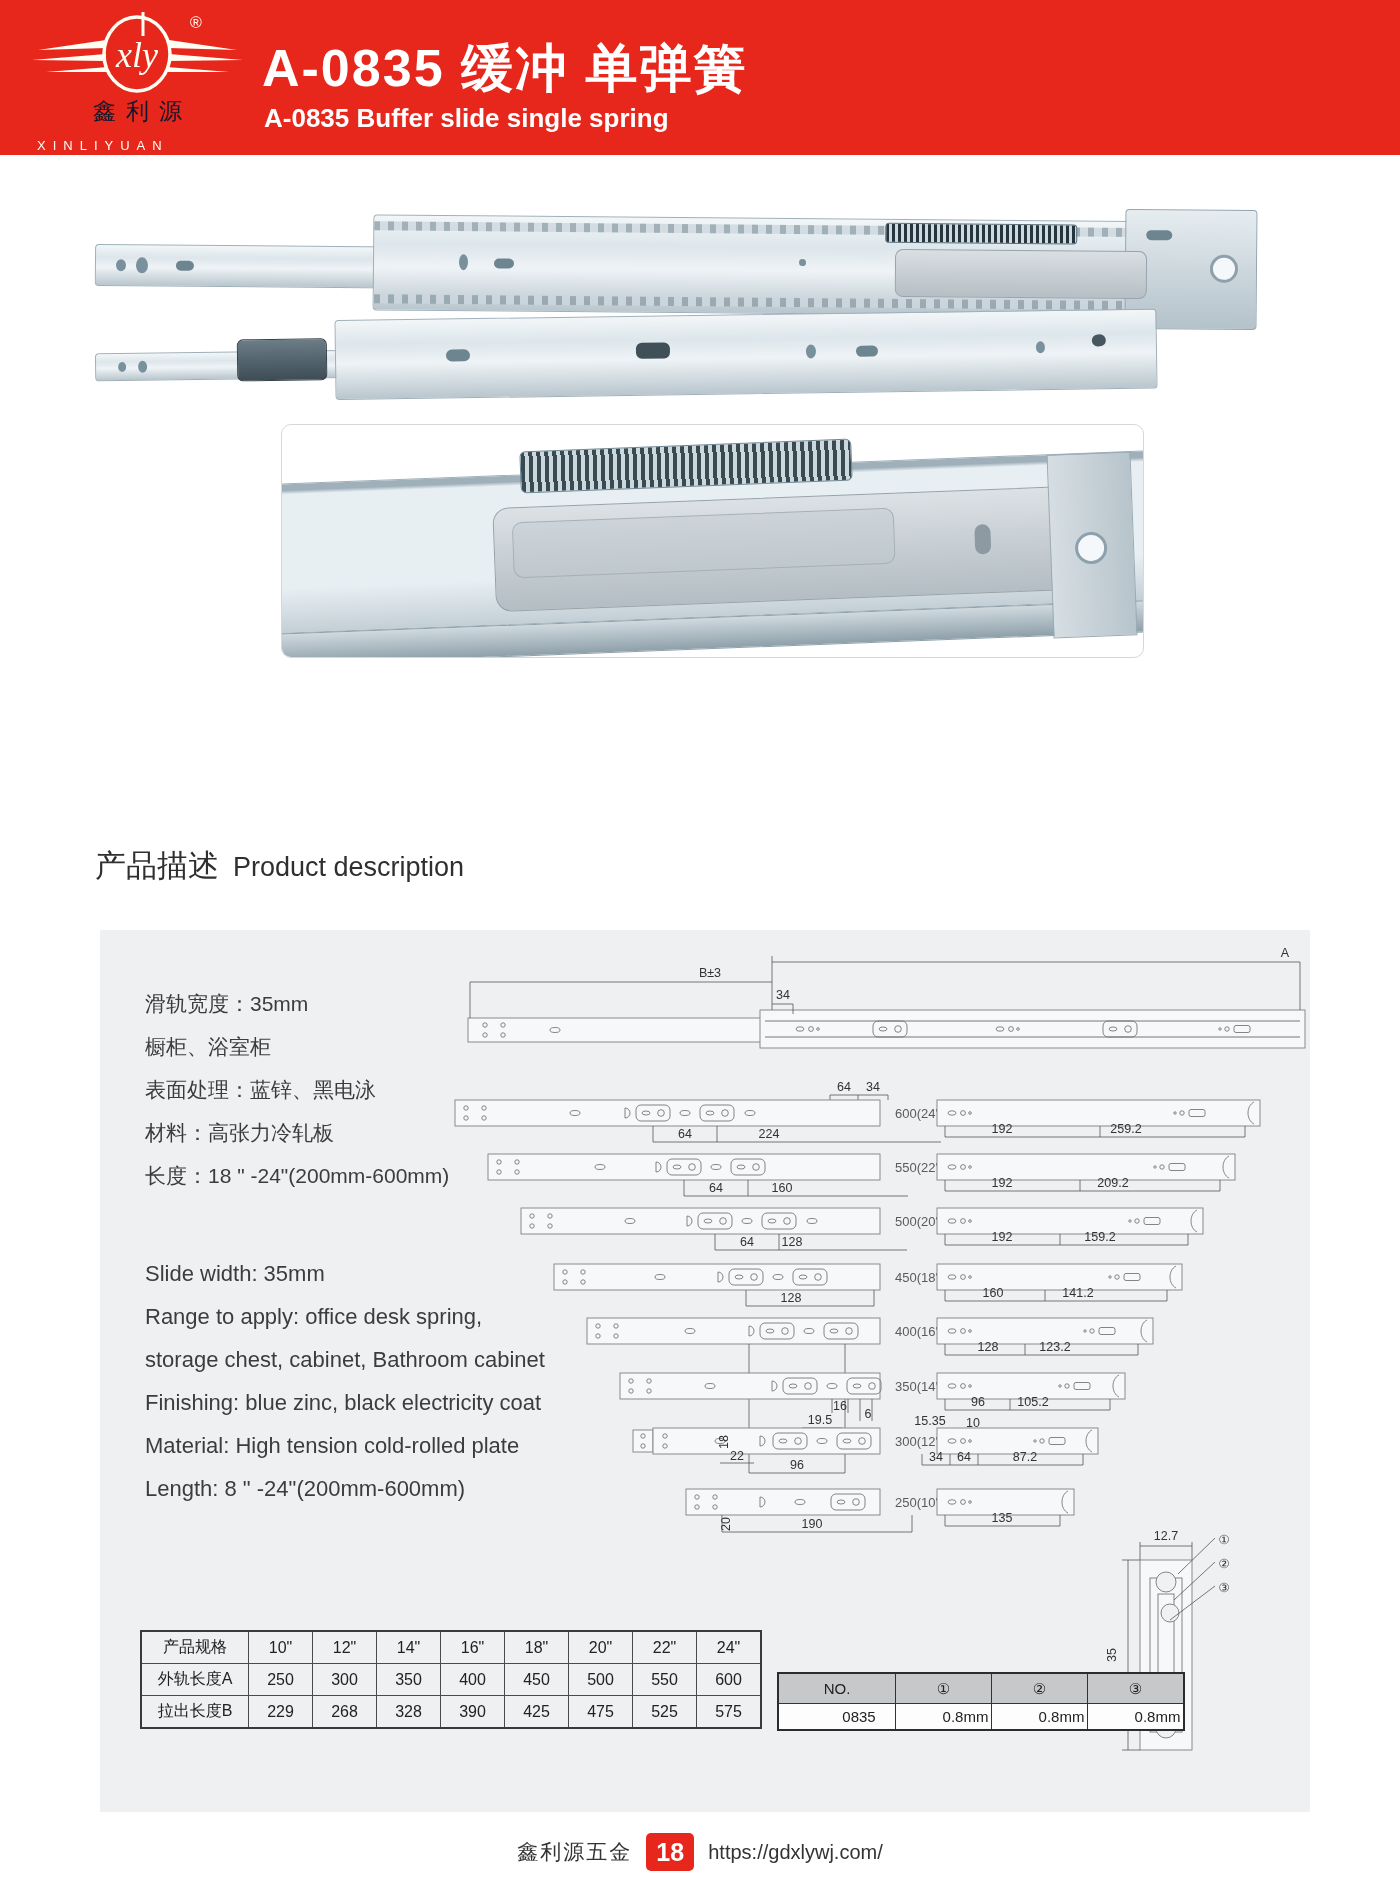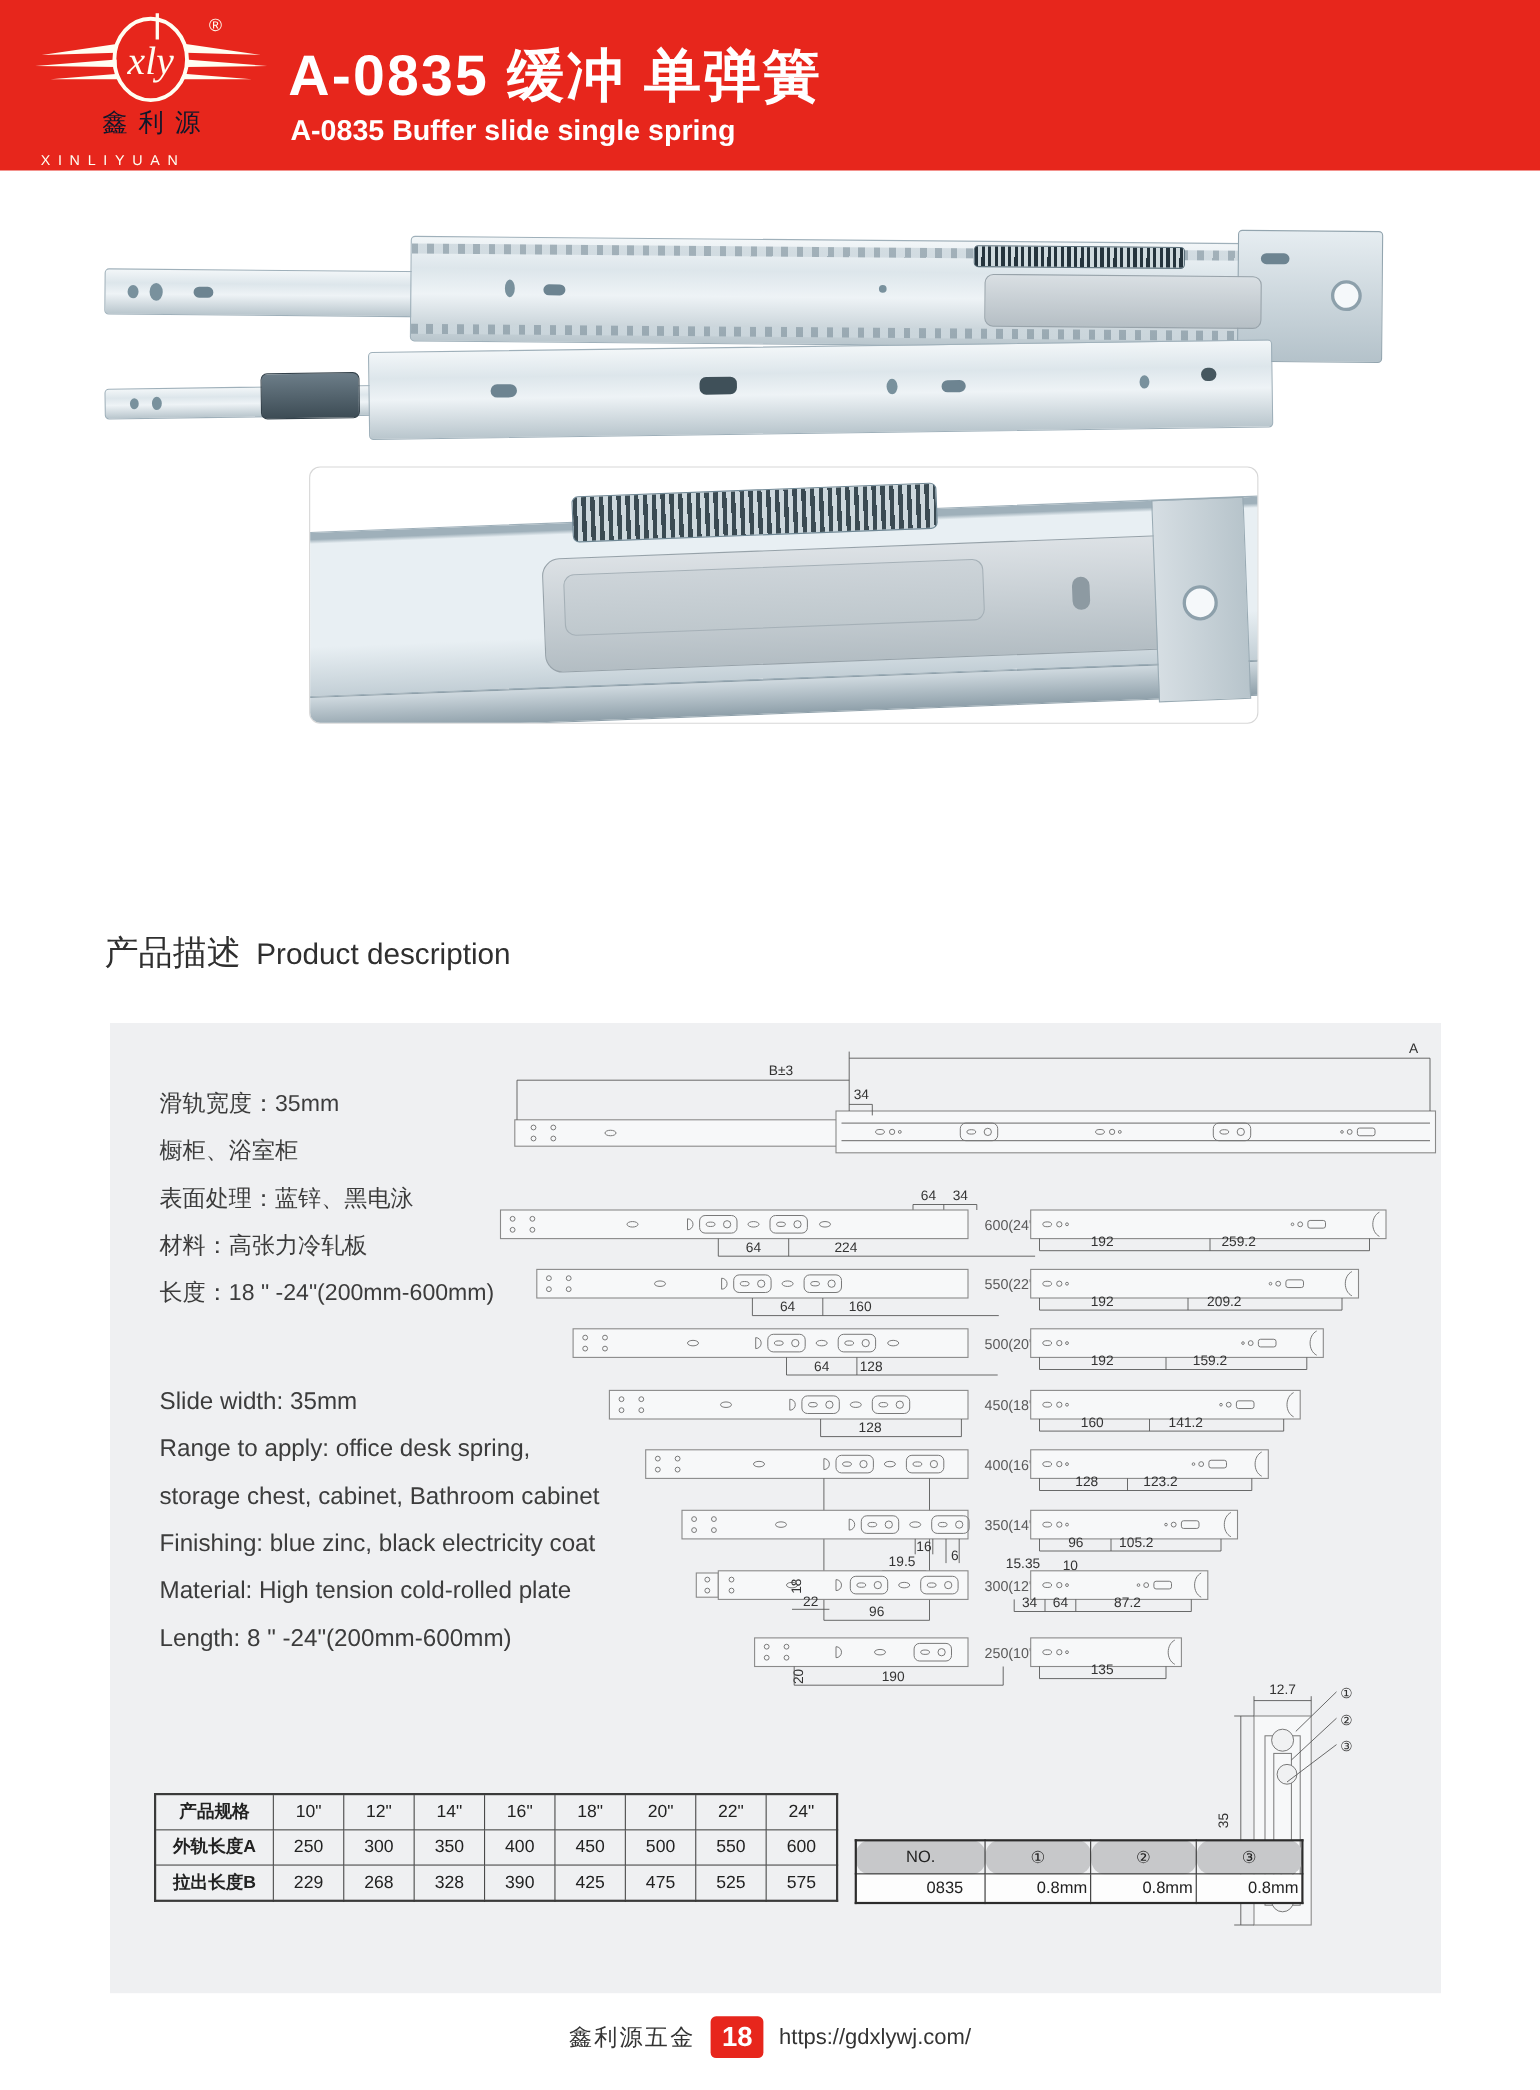--- a/index.html
+++ b/index.html
@@ -52,24 +52,24 @@
   .panel{position:absolute;left:100px;top:930px;width:1210px;height:882px;background:#eff0f2;}
   .specs{position:absolute;left:45px;color:#3c3c3c;}
   .specs-cn{top:52px;font-size:21px;line-height:43px;}
   .specs-en{top:322px;font-size:22px;line-height:43px;}
   .dwg{position:absolute;left:0;top:0;}
 
   
   table{border-collapse:collapse;position:absolute;}
   .spec-table{left:40px;top:700px;border:2px solid #3a3a3a;}
   .spec-table td{border:1px solid #4a4a4a;width:61px;height:29px;text-align:center;font-size:16px;color:#222;}
-  .spec-table td:first-child{width:104px;font-weight:bold;}
+  .spec-table td:first-child{width:104px;}
   .no-table{left:677px;top:742px;border:2px solid #2c2c2c;}
   .no-table td{border:1px solid #333;text-align:center;font-size:15px;color:#222;}
-  .no-table .h td{background:#c7c8ca;height:27px;border-radius:13px;}
+  .no-table .h td{background:#c7c8ca;height:27px;}
   .no-table .v td{background:#fdfdfd;height:23px;padding-left:45px;}
   .no-table td:first-child{width:70px;} .no-table td+td{width:49px;}
 
   
   .foot{position:absolute;left:0;top:1833px;width:1400px;display:flex;justify-content:center;align-items:center;gap:14px;}
   .foot .co{font-size:21px;color:#333;letter-spacing:2px;}
   .foot .pg{background:#e7261c;color:#fff;font-size:25px;font-weight:bold;width:48px;height:38px;display:flex;align-items:center;justify-content:center;border-radius:5px;}
   .foot .url{font-size:20px;color:#333;}
 
   

